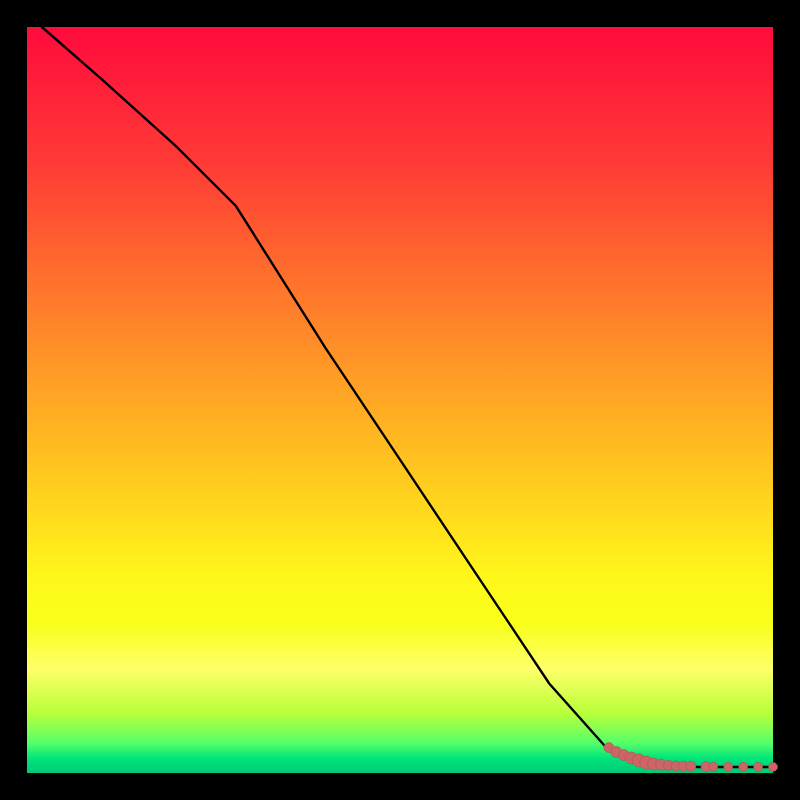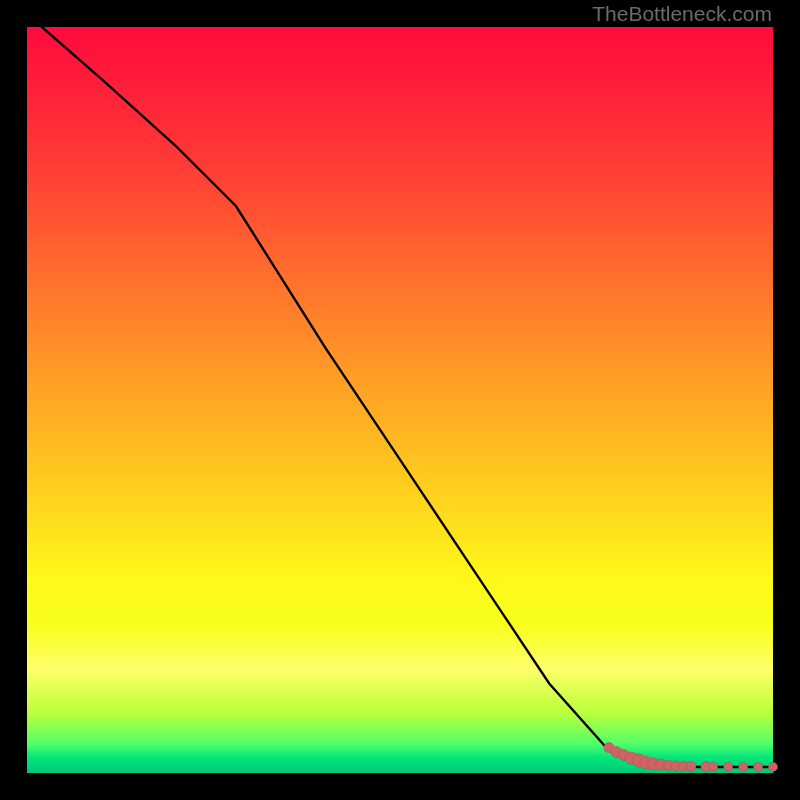--- a/index.html
+++ b/index.html
@@ -84,14 +84,13 @@
         <circle cx="663.9" cy="739.4" r="5" fill="#cc6666" stroke="#b05050" stroke-width="0.6"></circle>
         <circle cx="678.9" cy="739.6" r="5" fill="#cc6666" stroke="#b05050" stroke-width="0.6"></circle>
         <circle cx="686.3" cy="739.7" r="4.5" fill="#cc6666" stroke="#b05050" stroke-width="0.6"></circle>
         <circle cx="701.2" cy="739.7" r="4.5" fill="#cc6666" stroke="#b05050" stroke-width="0.6"></circle>
         <circle cx="716.2" cy="739.8" r="4.5" fill="#cc6666" stroke="#b05050" stroke-width="0.6"></circle>
         <circle cx="731.1" cy="739.9" r="4.5" fill="#cc6666" stroke="#b05050" stroke-width="0.6"></circle>
         <circle cx="746.0" cy="739.9" r="4.5" fill="#cc6666" stroke="#b05050" stroke-width="0.6"></circle>
       </g>
   </svg>
 
-  <div class="watermark">TheBottleneck.com</div>
 </div>
 
 </body></html>

